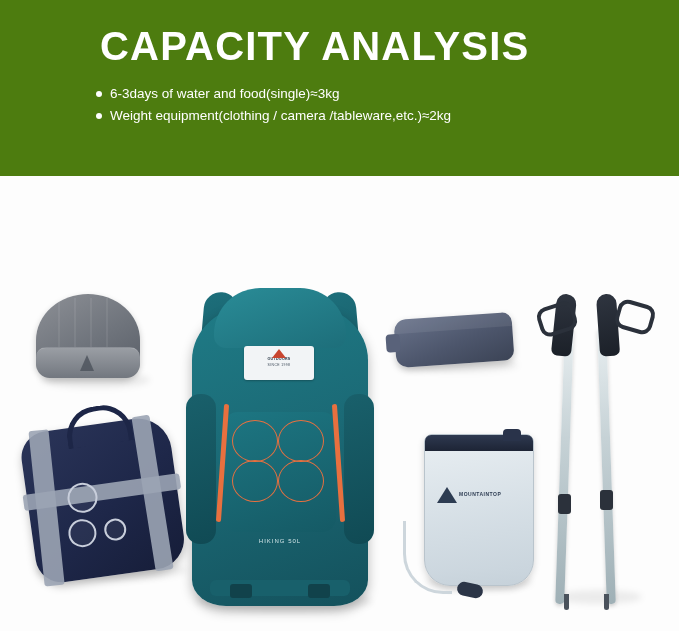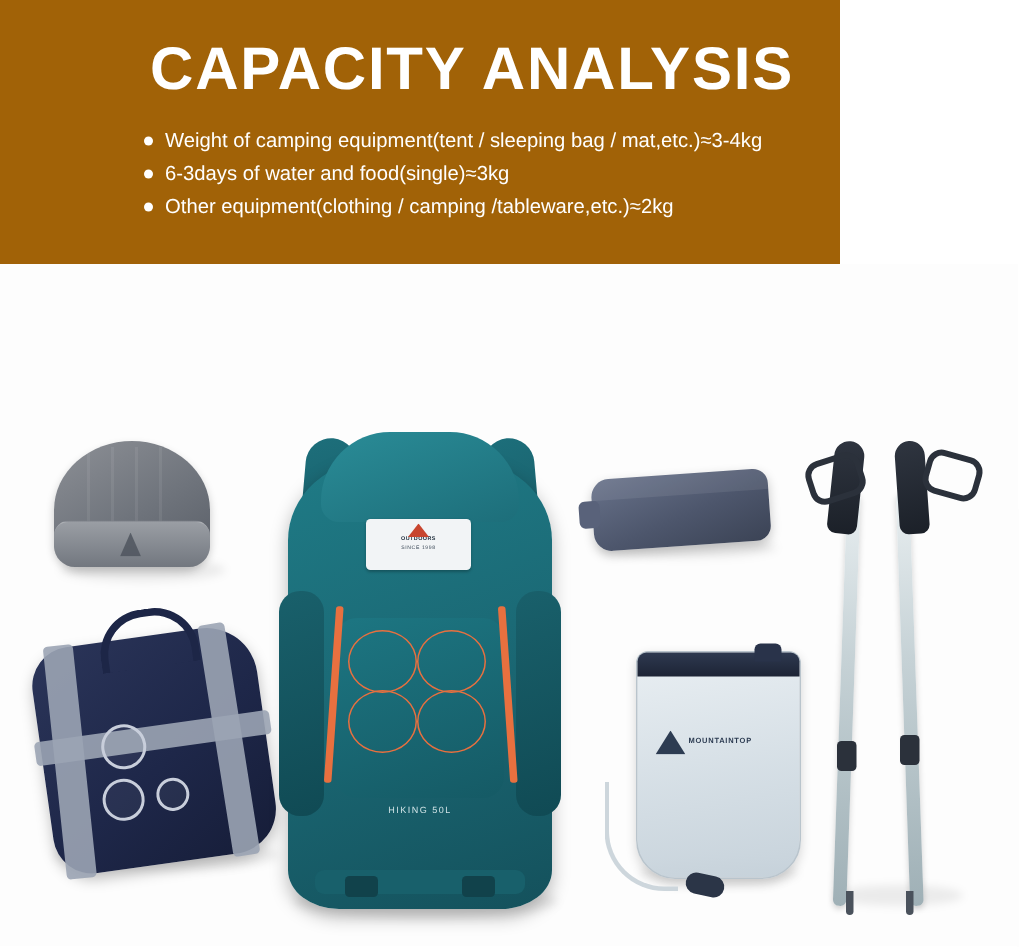--- a/index.html
+++ b/index.html
@@ -18,23 +18,23 @@
     width: 679px;
     height: 631px;
     background: #ffffff;
   }
 
   
   .banner {
     position: absolute;
     left: 0;
     top: 0;
-    width: 560px;
+    width: 679px;
     height: 176px;
-    background: #a16207;
+    background: #4d7c0f;
     box-sizing: border-box;
     padding: 22px 40px 0 96px;
   }
   .banner-title {
     color: #ffffff;
     font-size: 40px;
     font-weight: bold;
     letter-spacing: 1.2px;
     line-height: 1.2;
     margin: 0 0 14px 4px;
@@ -483,29 +483,25 @@
 </head>
 <body>
 
 <div class="page">
 
   <div class="banner">
     <h1 class="banner-title">CAPACITY ANALYSIS</h1>
     <ul class="bullets">
       <li class="bullet">
         <span class="bullet-dot"></span>
-        <span>Weight of camping equipment(tent / sleeping bag / mat,etc.)≈3-4kg</span>
-      </li>
-      <li class="bullet">
-        <span class="bullet-dot"></span>
         <span>6-3days of water and food(single)≈3kg</span>
       </li>
       <li class="bullet">
         <span class="bullet-dot"></span>
-        <span>Other equipment(clothing / camping /tableware,etc.)≈2kg</span>
+        <span>Weight equipment(clothing / camera /tableware,etc.)≈2kg</span>
       </li>
     </ul>
   </div>
 
   <div class="photo">
 
     <div class="shadow" style="left:40px; top:196px; width:110px; height:16px;"></div>
     <div class="shadow" style="left:36px; top:384px; width:150px; height:20px;"></div>
     <div class="shadow" style="left:196px; top:414px; width:176px; height:22px;"></div>
     <div class="shadow" style="left:400px; top:182px; width:118px; height:14px;"></div>

